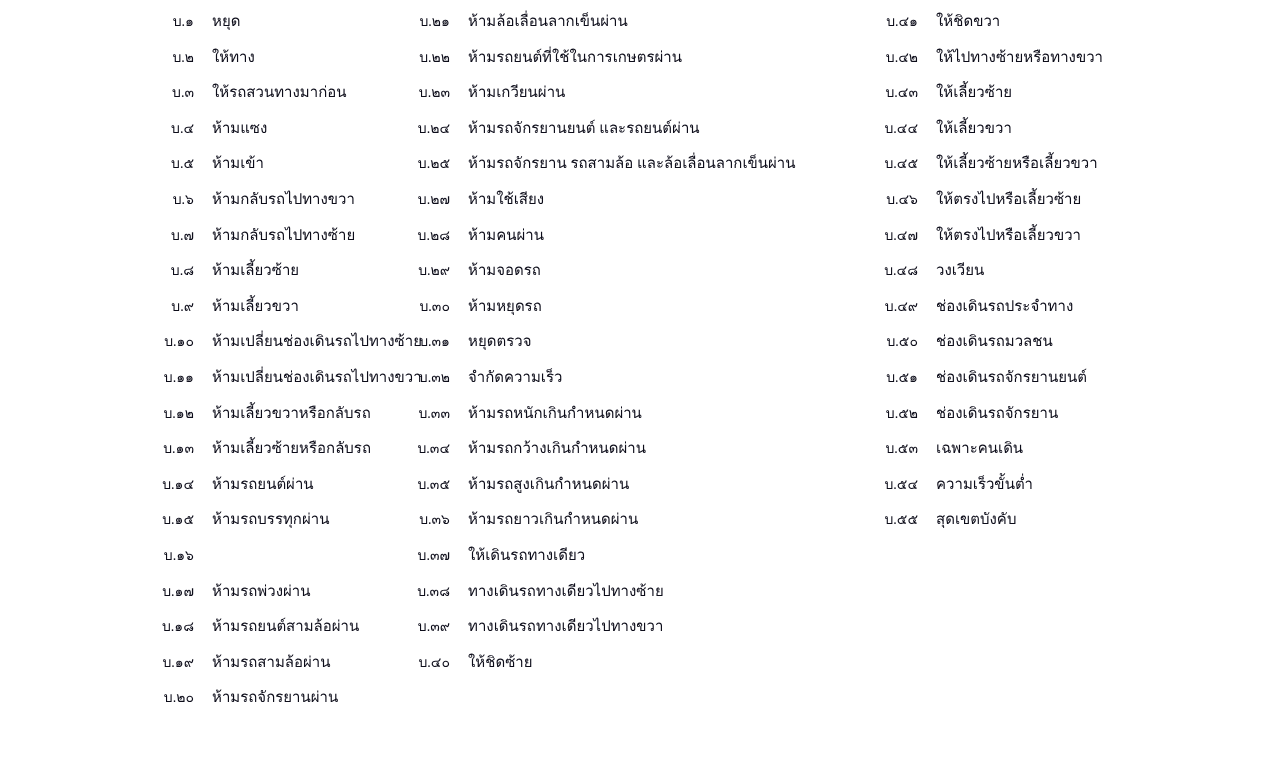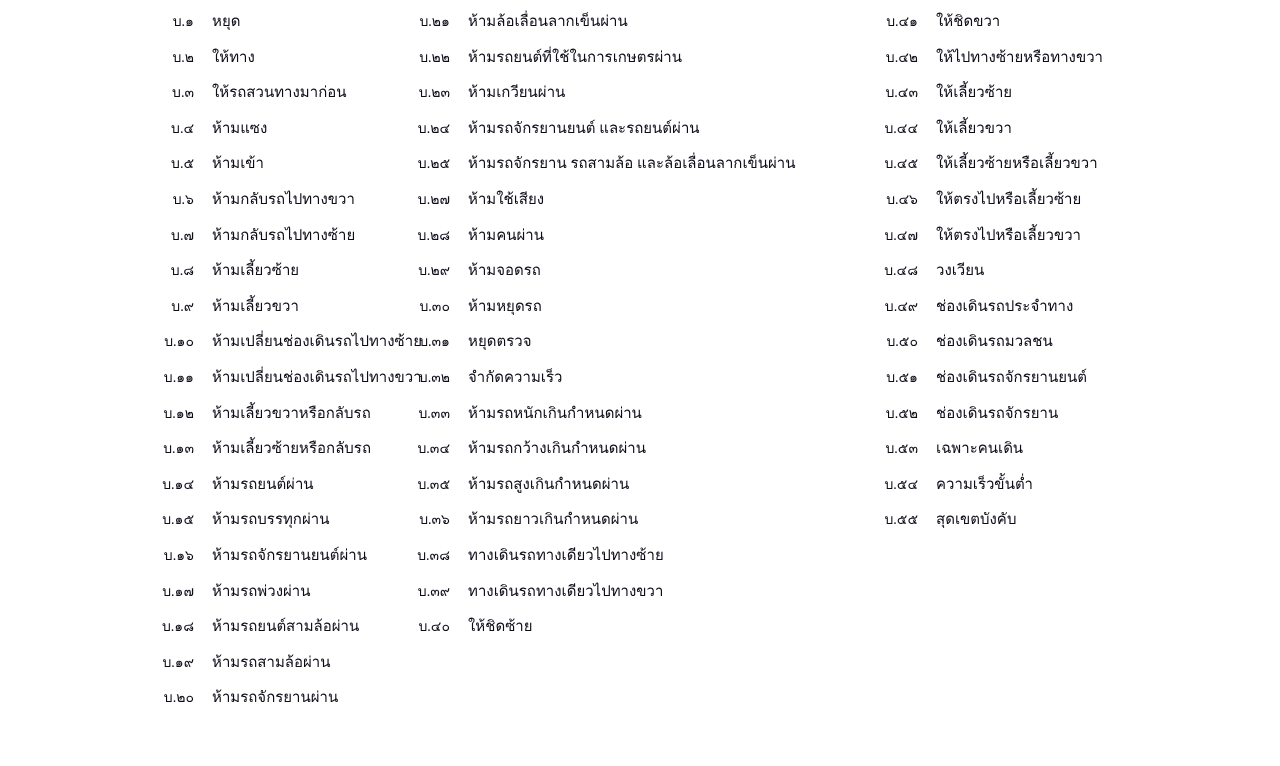--- a/index.html
+++ b/index.html
@@ -116,21 +116,20 @@
       <div class="row">
         <span class="code">บ.๑๔</span>
         <span class="label">ห้ามรถยนต์ผ่าน</span>
       </div>
       <div class="row">
         <span class="code">บ.๑๕</span>
         <span class="label">ห้ามรถบรรทุกผ่าน</span>
       </div>
       <div class="row">
         <span class="code">บ.๑๖</span>
-        <span class="label">ห้ามรถจักรยานยนต์ผ่าน</span>
       </div>
       <div class="row">
         <span class="code">บ.๑๗</span>
         <span class="label">ห้ามรถพ่วงผ่าน</span>
       </div>
       <div class="row">
         <span class="code">บ.๑๘</span>
         <span class="label">ห้ามรถยนต์สามล้อผ่าน</span>
       </div>
       <div class="row">
@@ -198,20 +197,24 @@
       </div>
       <div class="row">
         <span class="code">บ.๓๕</span>
         <span class="label">ห้ามรถสูงเกินกำหนดผ่าน</span>
       </div>
       <div class="row">
         <span class="code">บ.๓๖</span>
         <span class="label">ห้ามรถยาวเกินกำหนดผ่าน</span>
       </div>
       <div class="row">
+        <span class="code">บ.๓๗</span>
+        <span class="label">ให้เดินรถทางเดียว</span>
+      </div>
+      <div class="row">
         <span class="code">บ.๓๘</span>
         <span class="label">ทางเดินรถทางเดียวไปทางซ้าย</span>
       </div>
       <div class="row">
         <span class="code">บ.๓๙</span>
         <span class="label">ทางเดินรถทางเดียวไปทางขวา</span>
       </div>
       <div class="row">
         <span class="code">บ.๔๐</span>
         <span class="label">ให้ชิดซ้าย</span>

